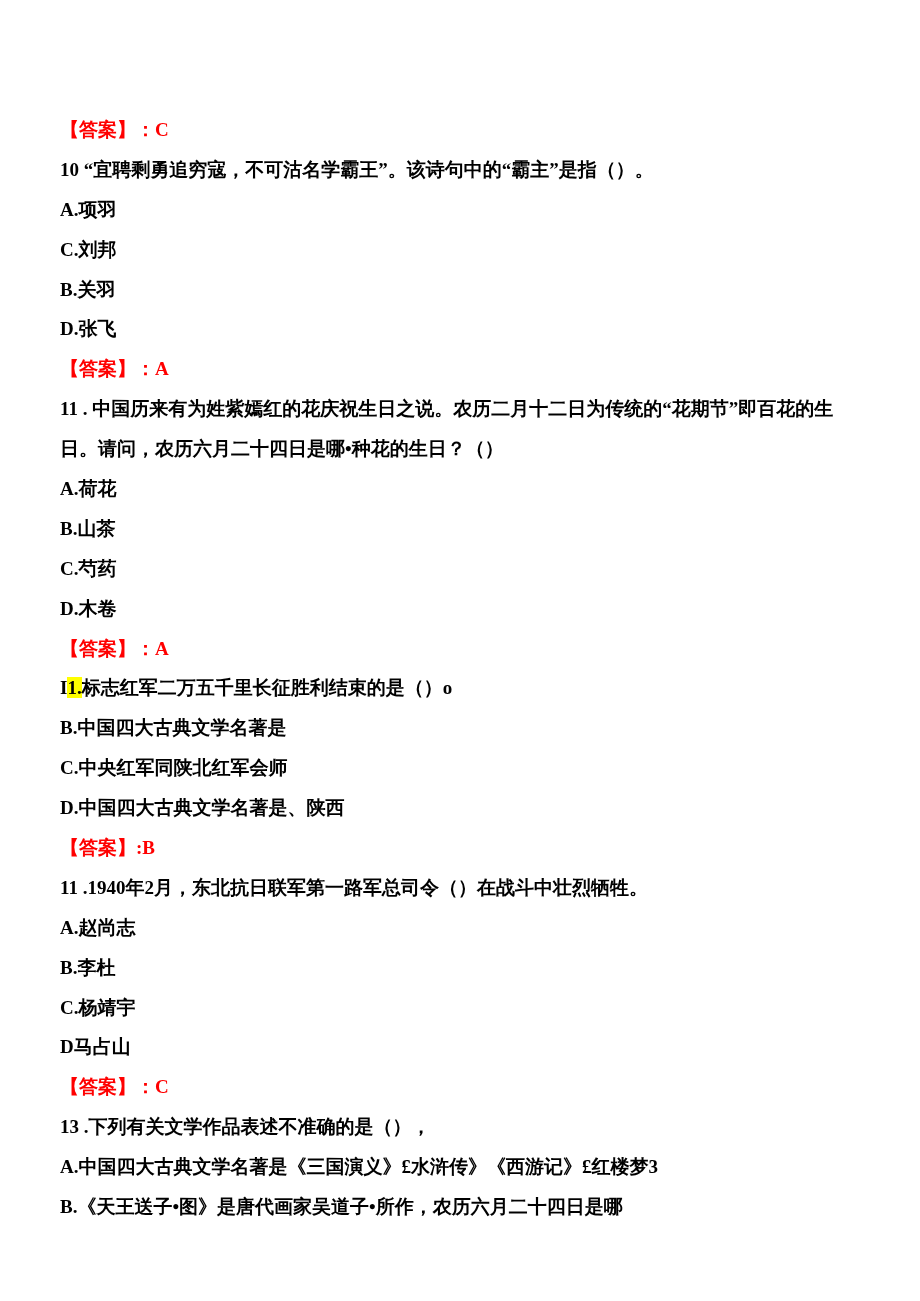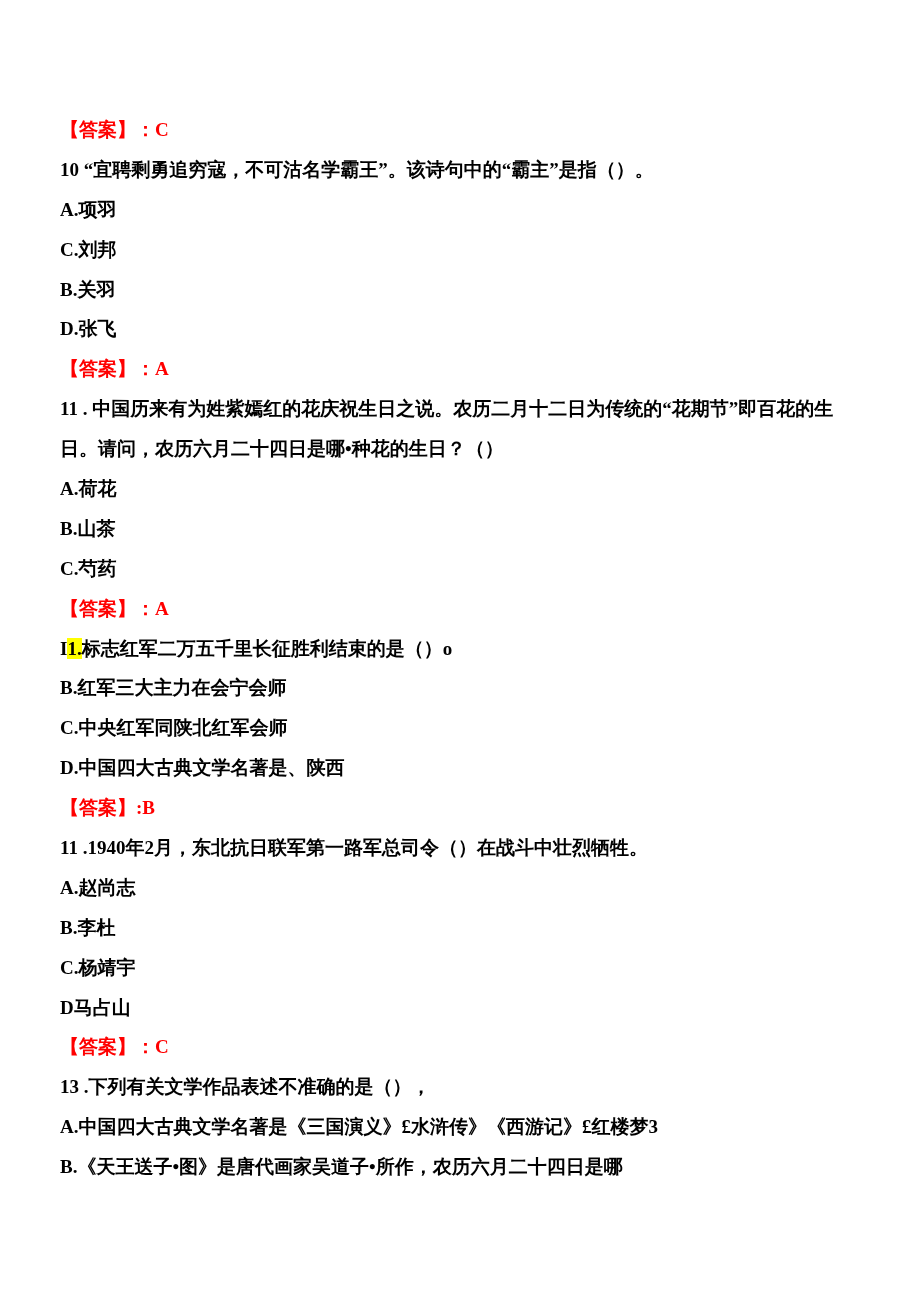--- a/index.html
+++ b/index.html
@@ -37,26 +37,27 @@
   <div class="line">A.项羽</div>
   <div class="line">C.刘邦</div>
   <div class="line">B.关羽</div>
   <div class="line">D.张飞</div>
   <div class="line answer">【答案】：A</div>
 
   <div class="line">11 . 中国历来有为姓紫嫣红的花庆祝生日之说。农历二月十二日为传统的“花期节”即百花的生日。请问，农历六月二十四日是哪•种花的生日？（）</div>
   <div class="line">A.荷花</div>
   <div class="line">B.山茶</div>
   <div class="line">C.芍药</div>
+  <div class="line">D.木卷</div>
   <div class="line answer">【答案】：A</div>
 
   <div class="line">
     <span>I</span><span class="hl">1.</span><span>标志红军二万五千里长征胜利结束的是（）o</span>
   </div>
-  <div class="line">B.红军三大主力在会宁会师</div>
+  <div class="line">B.中国四大古典文学名著是</div>
   <div class="line">C.中央红军同陕北红军会师</div>
   <div class="line">D.中国四大古典文学名著是、陕西</div>
   <div class="line answer">【答案】:B</div>
 
   <div class="line">11 .1940年2月，东北抗日联军第一路军总司令（）在战斗中壮烈牺牲。</div>
   <div class="line">A.赵尚志</div>
   <div class="line">B.李杜</div>
   <div class="line">C.杨靖宇</div>
   <div class="line">D马占山</div>
   <div class="line answer">【答案】：C</div>

